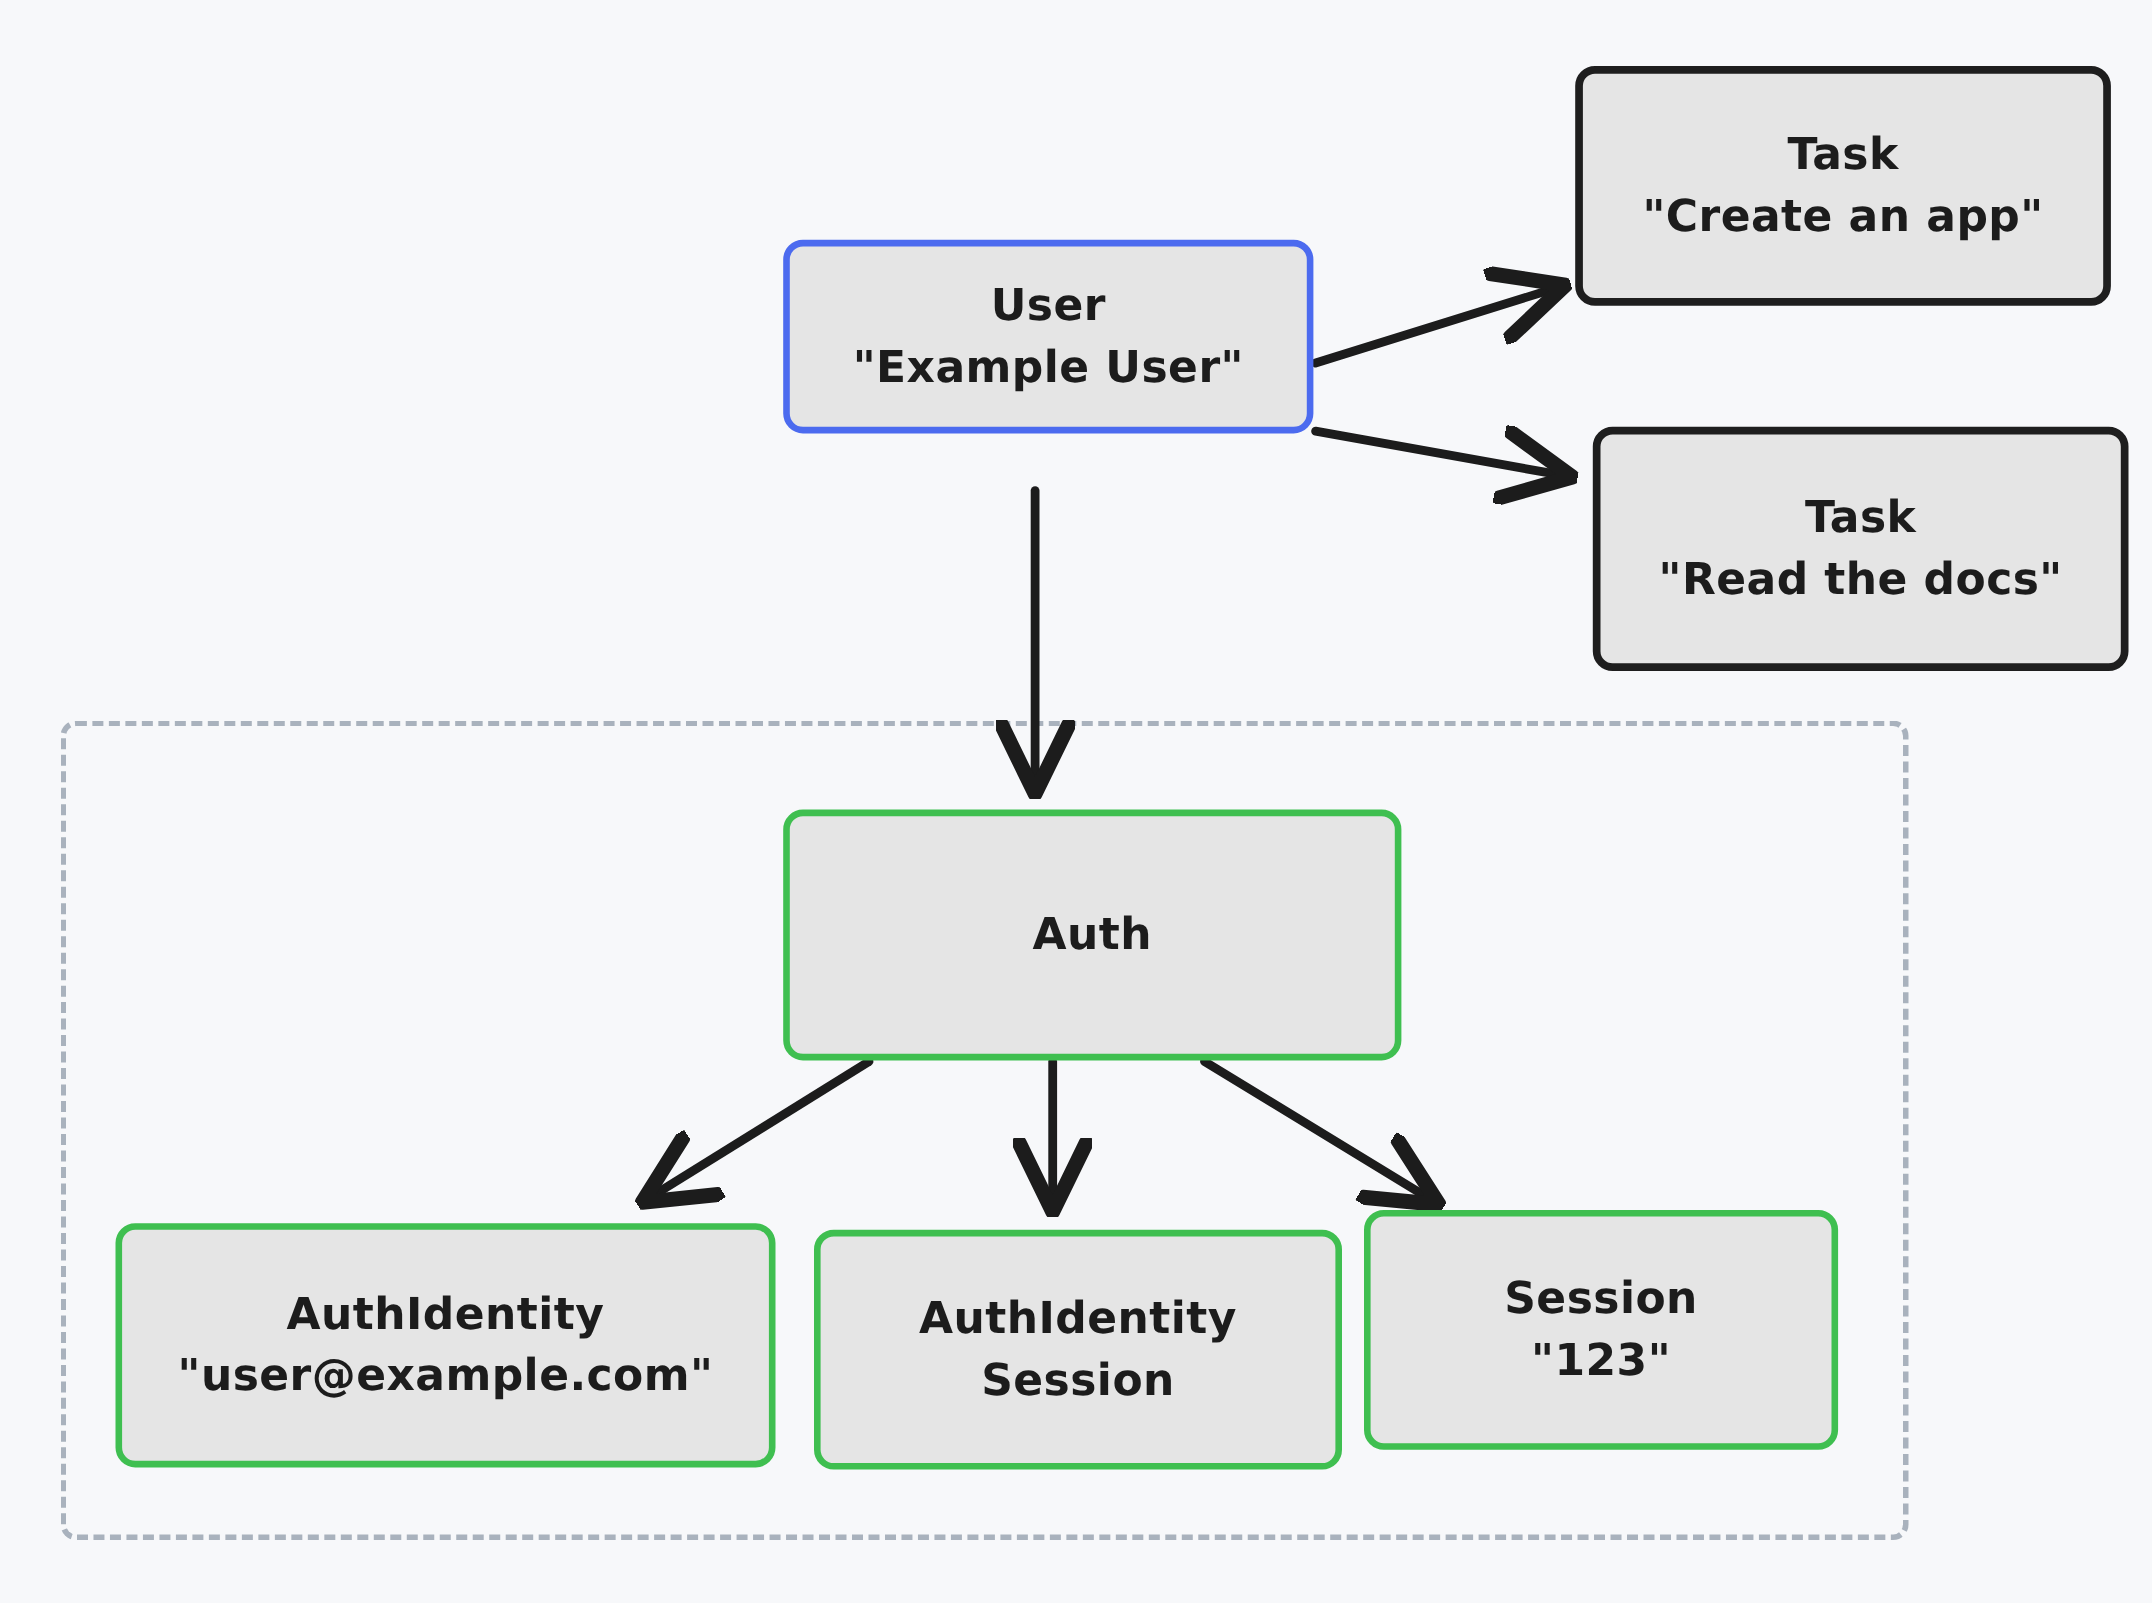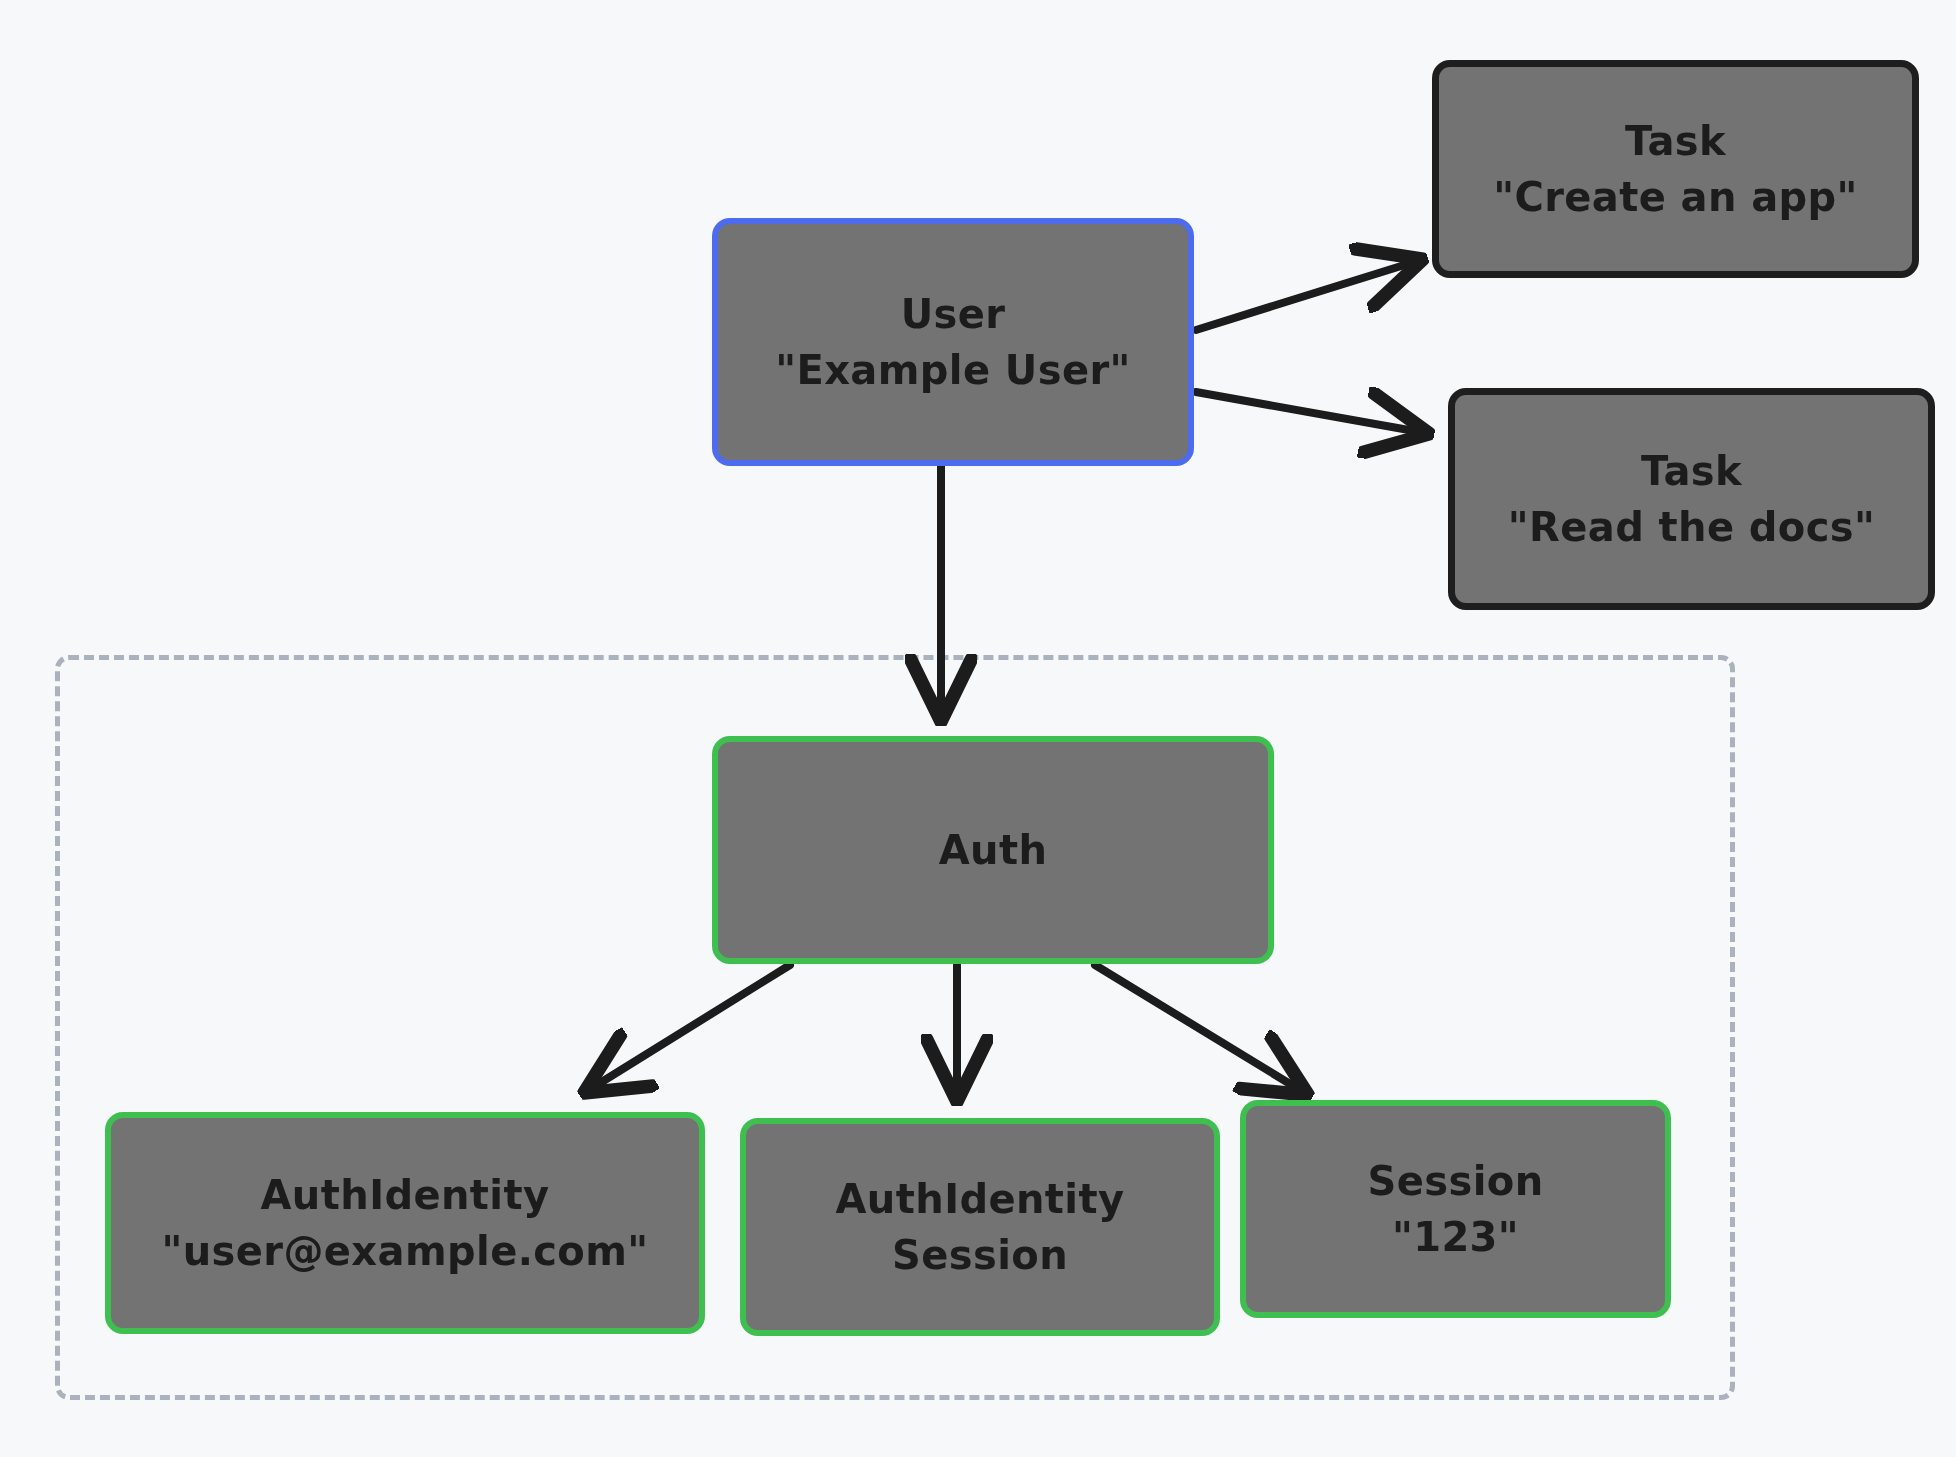--- a/index.html
+++ b/index.html
@@ -24,21 +24,21 @@
     left: 0;
     top: 0;
     width: 1956px;
     height: 1457px;
     pointer-events: none;
     z-index: 5;
   }
   .node {
     position: absolute;
     box-sizing: border-box;
-    background: #737373;
+    background: #e5e5e5;
     border-radius: 18px;
     display: flex;
     flex-direction: column;
     align-items: center;
     justify-content: center;
     z-index: 10;
   }
   .node-line {
     display: block;
     text-align: center;
@@ -60,21 +60,21 @@
   .group-box {
     position: absolute;
     box-sizing: border-box;
     border: 5px dashed #a9b2bd;
     border-radius: 14px;
     background: transparent;
     z-index: 1;
   }
 
   
-  #node-user        { left: 712px;  top: 218px;  width: 482px; height: 248px; }
+  #node-user        { left: 712px;  top: 218px;  width: 482px; height: 176px; }
   #node-task-create { left: 1432px; top: 60px;   width: 487px; height: 218px; }
   #node-task-read   { left: 1448px; top: 388px;  width: 487px; height: 222px; }
   #group-auth       { left: 55px;   top: 655px;  width: 1680px; height: 745px; }
   #node-auth        { left: 712px;  top: 736px;  width: 562px; height: 228px; }
   #node-identity-email  { left: 105px;  top: 1112px; width: 600px; height: 222px; }
   #node-identity-google { left: 740px;  top: 1118px; width: 480px; height: 218px; }
   #node-session         { left: 1240px; top: 1100px; width: 431px; height: 218px; align-items: center; }
 </style>
 </head>
 <body>

